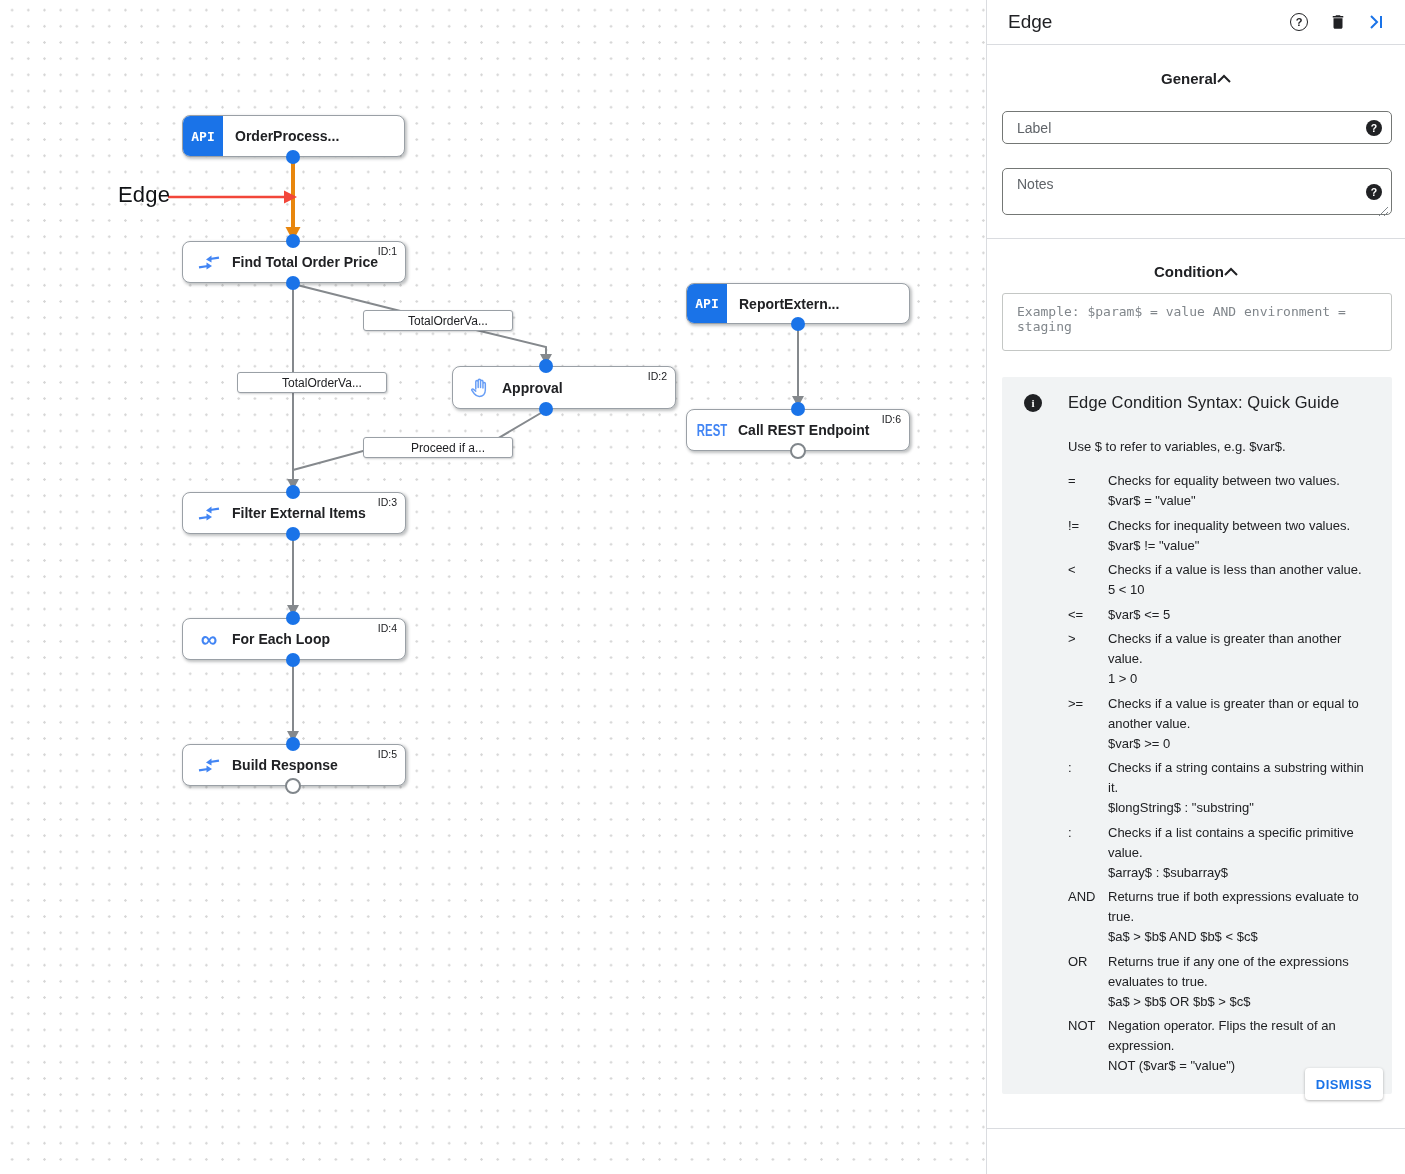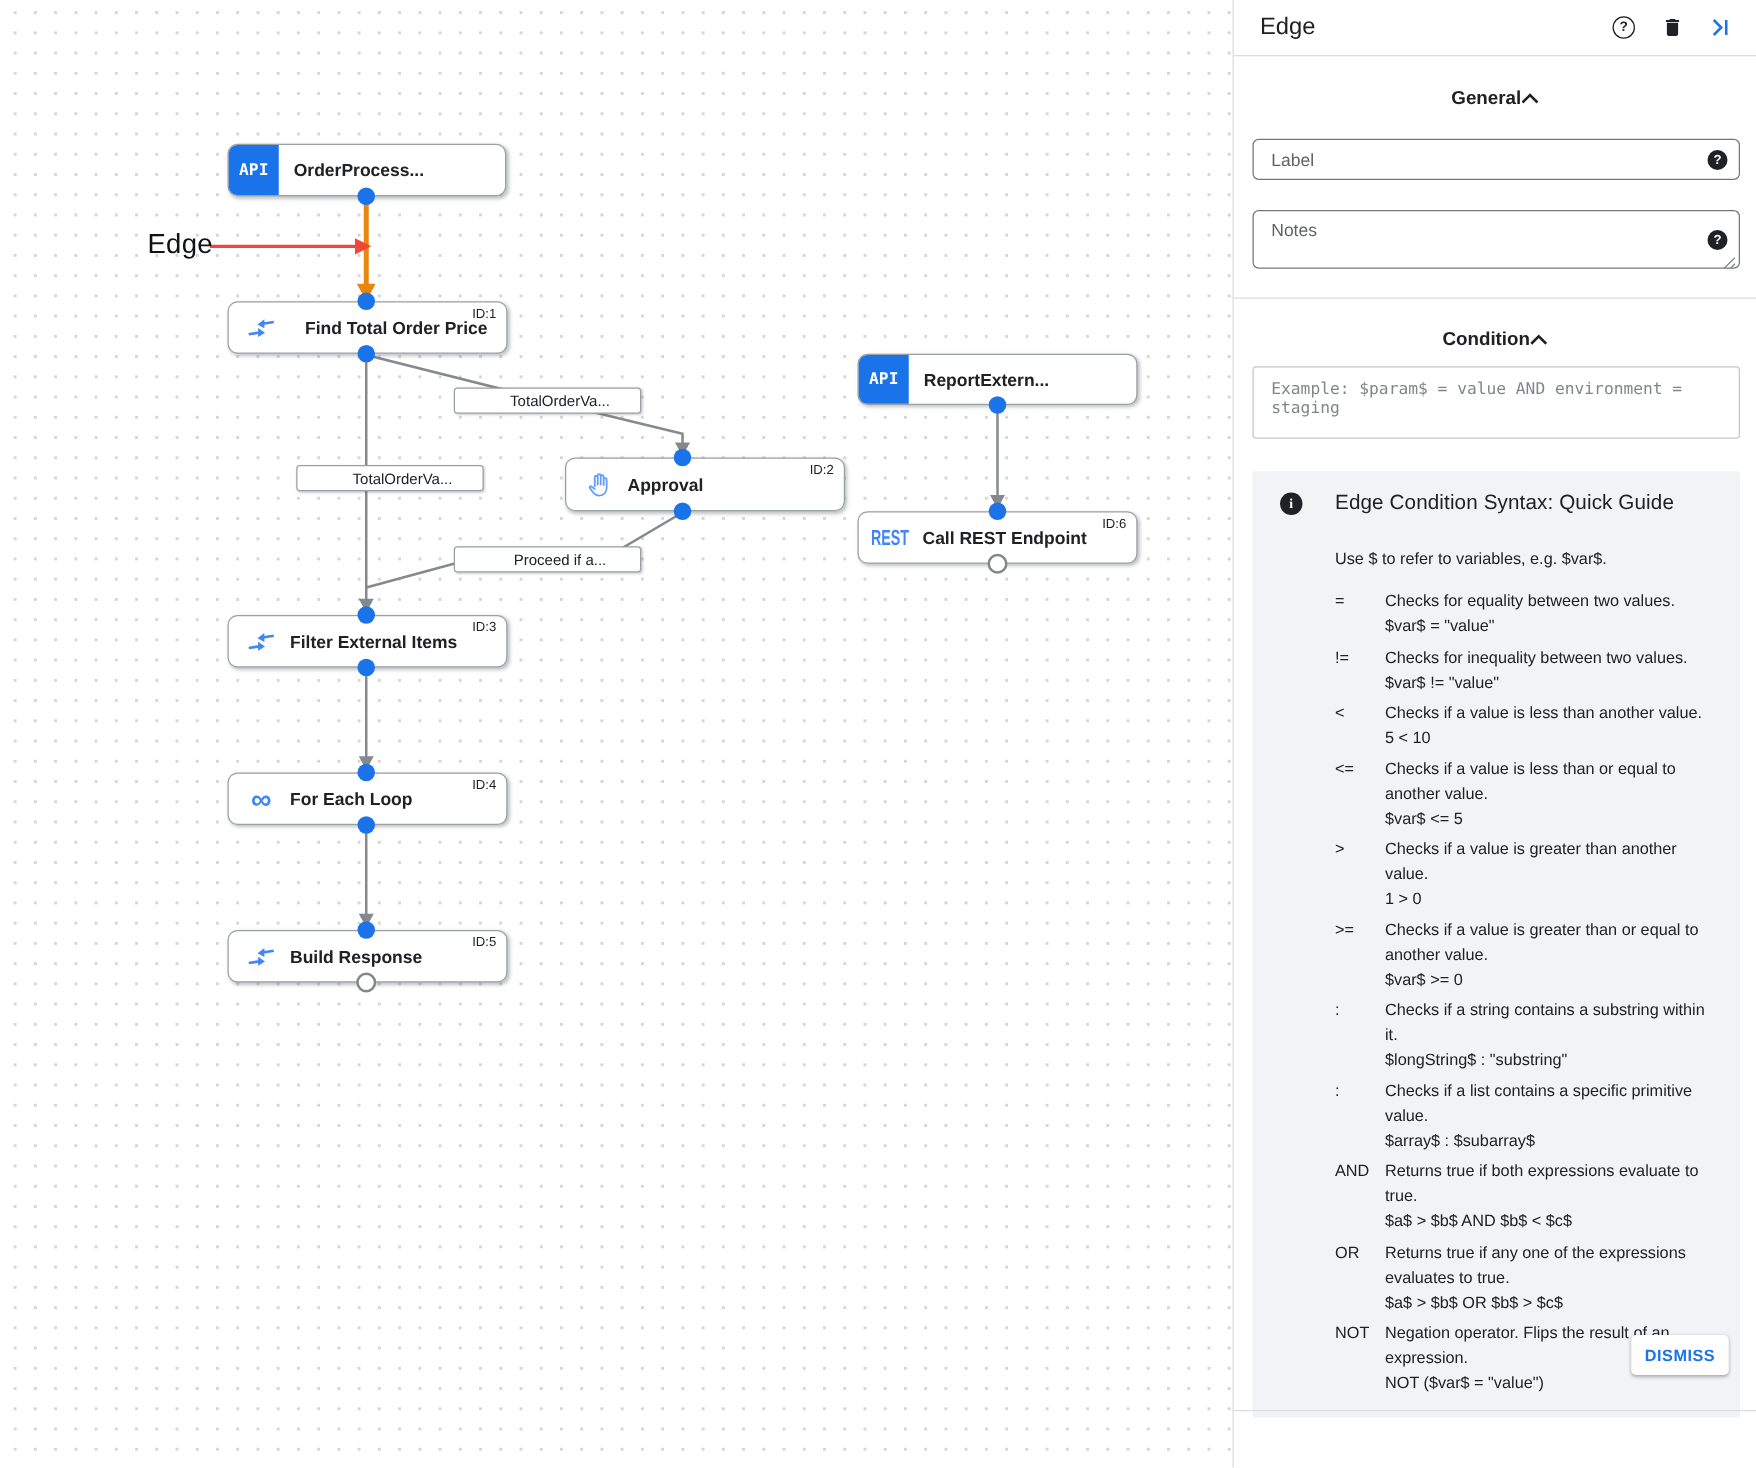--- a/index.html
+++ b/index.html
@@ -118,21 +118,21 @@
     </g>
   </svg>
 
   <div class="annotation">Edge</div>
 
   <div class="node" style="left:182px;top:115px;width:223px;">
     <span class="badge-api">API</span>
     <span class="node-title">OrderProcess...</span>
   </div>
 
-  <div class="node" style="left:182px;top:241px;gap:12px;">
+  <div class="node" style="left:182px;top:241px;">
     <span class="icon-slot">
       <svg width="22" height="17" viewBox="0 0 22 17">
         <g stroke="#4285f4" stroke-width="2.2" fill="#4285f4">
           <line x1="12" y1="5" x2="21" y2="3.6"></line>
             <polygon points="13.5,1.4 13.5,8.6 8,5.5" stroke="none"></polygon>
           <line x1="1" y1="13.4" x2="10" y2="12"></line>
             <polygon points="8.5,8.4 8.5,15.6 14,12.1" stroke="none"></polygon>
         </g>
       </svg>
     </span>
@@ -305,21 +305,20 @@
     <div class="guide-row">
       <span class="guide-op">&lt;</span>
       <span>
           <div>Checks if a value is less than another value.</div>
           <div>5 &lt; 10</div>
         </span>
     </div>
     <div class="guide-row">
       <span class="guide-op">&lt;=</span>
       <span>
-          <div>Checks if a value is less than or equal to another value.</div>
           <div>$var$ &lt;= 5</div>
         </span>
     </div>
     <div class="guide-row">
       <span class="guide-op">&gt;</span>
       <span>
           <div>Checks if a value is greater than another value.</div>
           <div>1 &gt; 0</div>
         </span>
     </div>

